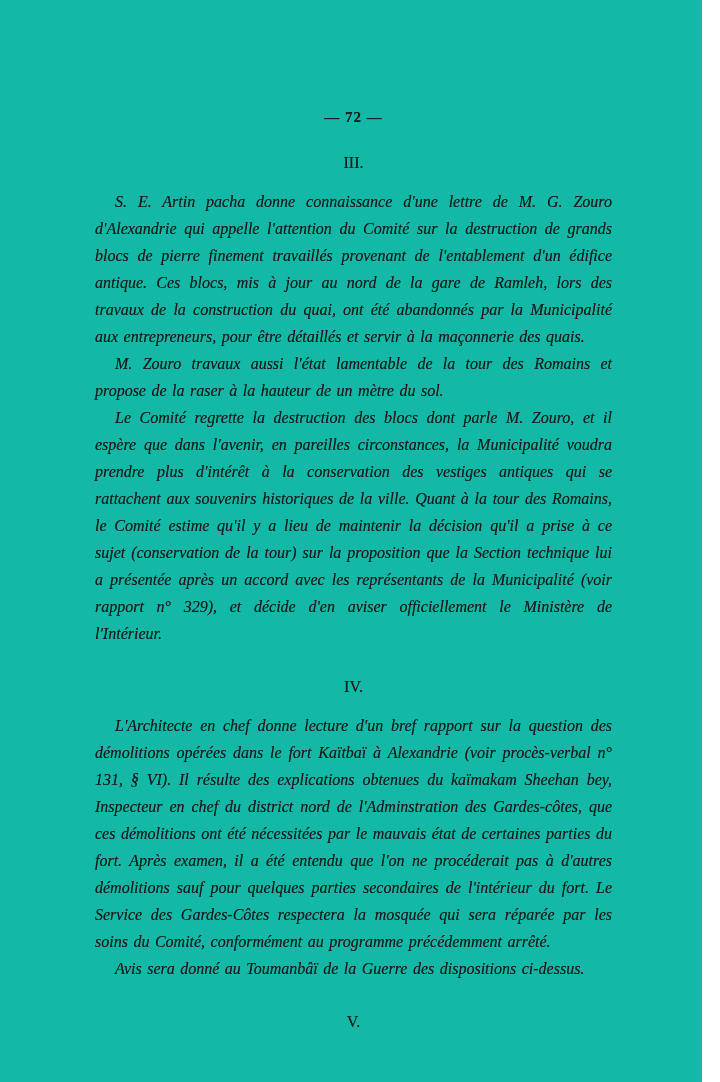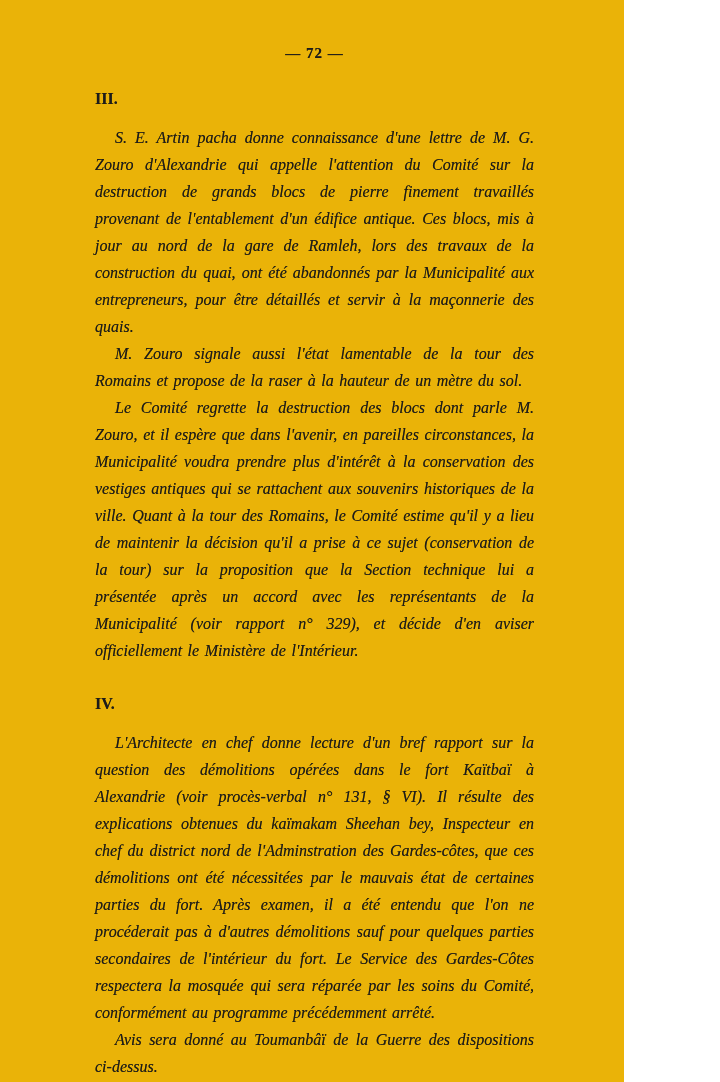--- a/index.html
+++ b/index.html
@@ -2,43 +2,44 @@
 <html><head>
 <meta charset="utf-8">
 <style>
   html, body {
     margin: 0;
     padding: 0;
     background: #ffffff;
   }
   .page {
     position: relative;
-    width: 624px;
+    width: 702px;
     height: 1082px;
     box-sizing: border-box;
-    background: #eab308;
+    background: #14b8a6;
     color: #1c1c1c;
     font-family: "Liberation Serif", "DejaVu Serif", serif;
     font-size: 16px;
     line-height: 27px;
-    padding: 40px 90px 0 95px;
+    padding: 104px 90px 0 95px;
     overflow: hidden;
     text-shadow: 0 0 0.4px rgba(0,0,0,0.55);
   }
   .page-number {
     text-align: center;
     font-size: 15px;
     letter-spacing: 1px;
     margin: 0 0 18px 0;
     font-weight: bold;
   }
   .section-heading {
+    text-align: center;
     font-size: 16px;
     margin: 26px 0 12px 0;
-    font-weight: bold;
+    font-weight: normal;
   }
   .section-heading.first {
     margin-top: 14px;
   }
   p.para {
     margin: 0;
     text-align: justify;
     text-indent: 20px;
     word-spacing: 1.5px;
     font-style: italic;
@@ -46,21 +47,21 @@
 </style>
 </head>
 <body>
 
 <div class="page">
 
   <div class="page-number">— 72 —</div>
 
   <div class="section-heading first">III.</div>
   <p class="para">S. E. Artin pacha donne connaissance d'une lettre de M. G. Zouro d'Alexandrie qui appelle l'attention du Comité sur la destruction de grands blocs de pierre finement travaillés provenant de l'entablement d'un édifice antique. Ces blocs, mis à jour au nord de la gare de Ramleh, lors des travaux de la construction du quai, ont été abandonnés par la Municipalité aux entrepreneurs, pour être détaillés et servir à la maçonnerie des quais.</p>
-  <p class="para">M. Zouro signale aussi l'état lamentable de la tour des Romains et propose de la raser à la hauteur de un mètre du sol.</p>
+  <p class="para">M. Zouro travaux aussi l'état lamentable de la tour des Romains et propose de la raser à la hauteur de un mètre du sol.</p>
   <p class="para">Le Comité regrette la destruction des blocs dont parle M. Zouro, et il espère que dans l'avenir, en pareilles circonstances, la Municipalité voudra prendre plus d'intérêt à la conservation des vestiges antiques qui se rattachent aux souvenirs historiques de la ville. Quant à la tour des Romains, le Comité estime qu'il y a lieu de maintenir la décision qu'il a prise à ce sujet (conservation de la tour) sur la proposition que la Section technique lui a présentée après un accord avec les représentants de la Municipalité (voir rapport n° 329), et décide d'en aviser officiellement le Ministère de l'Intérieur.</p>
 
   <div class="section-heading">IV.</div>
   <p class="para">L'Architecte en chef donne lecture d'un bref rapport sur la question des démolitions opérées dans le fort Kaïtbaï à Alexandrie (voir procès-verbal n° 131, § VI). Il résulte des explications obtenues du kaïmakam Sheehan bey, Inspecteur en chef du district nord de l'Adminstration des Gardes-côtes, que ces démolitions ont été nécessitées par le mauvais état de certaines parties du fort. Après examen, il a été entendu que l'on ne procéderait pas à d'autres démolitions sauf pour quelques parties secondaires de l'intérieur du fort. Le Service des Gardes-Côtes respectera la mosquée qui sera réparée par les soins du Comité, conformément au programme précédemment arrêté.</p>
   <p class="para">Avis sera donné au Toumanbâï de la Guerre des dispositions ci-dessus.</p>
 
   <div class="section-heading">V.</div>
 
 </div>
 

